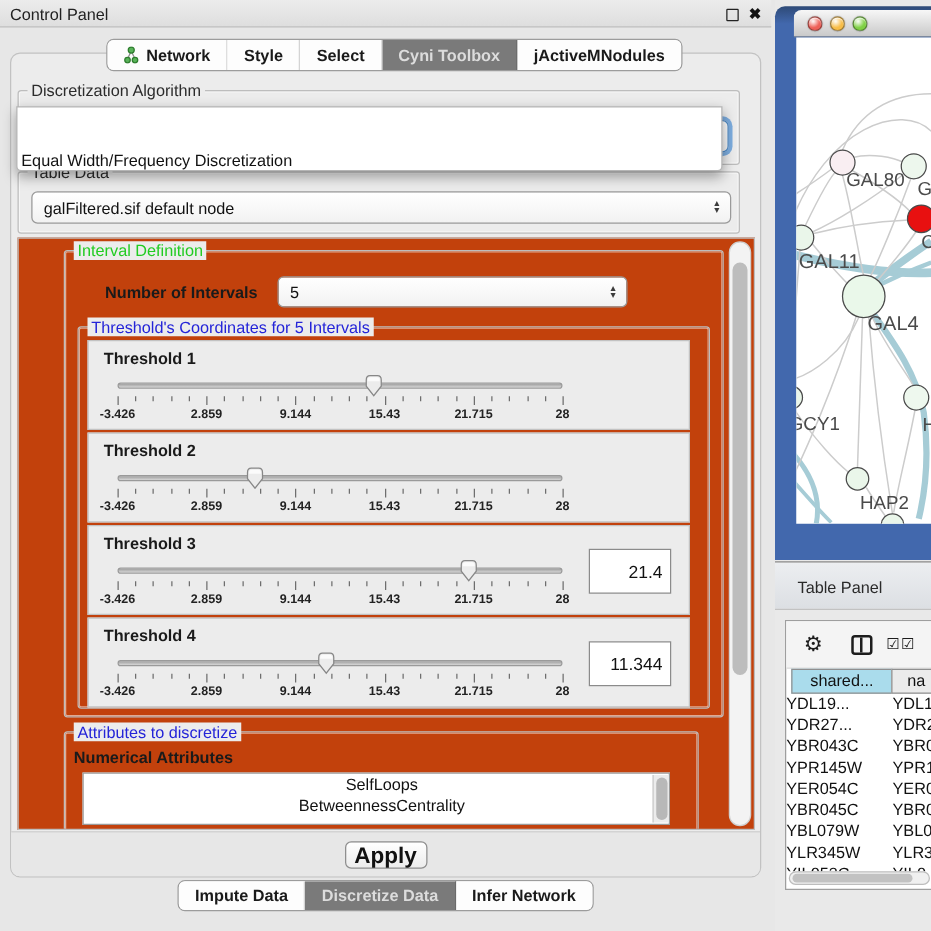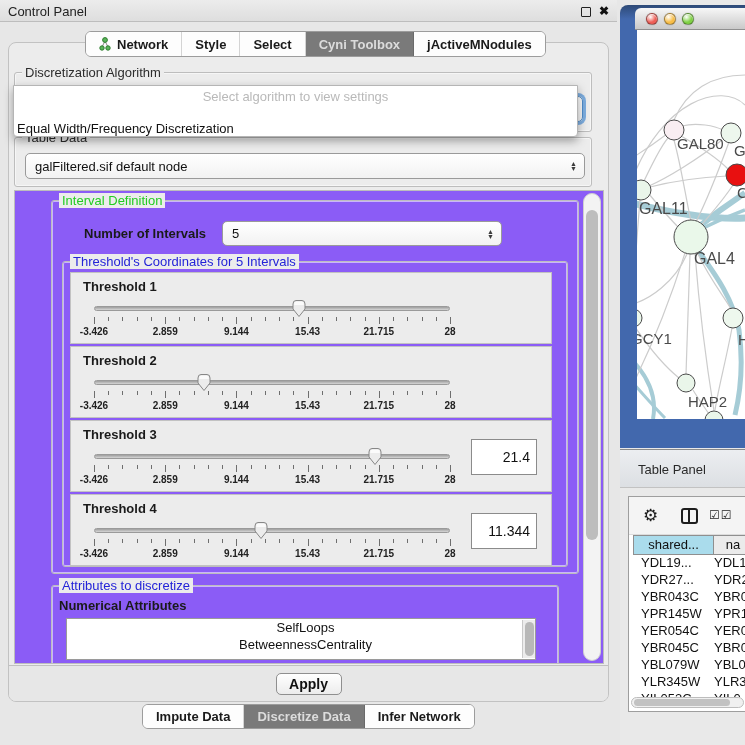--- a/index.html
+++ b/index.html
@@ -43,21 +43,21 @@
 
   
   .popup { position:absolute; left:13px; top:85px; width:565px; height:52px; background:#ffffff;
     border:1px solid #b5b5b5; border-radius:0 0 4px 4px; box-shadow:0 4px 10px rgba(0,0,0,.35); z-index:40; }
   .popup .ph { position:absolute; left:0; right:0; top:3px; text-align:center; color:#b9b9b9; font-size:13px; }
   .popup .opt { position:absolute; left:3px; right:3px; height:16px; font-size:13px; color:#111; line-height:16px; white-space:nowrap; }
   .popup .opt.b { font-weight:bold; }
 
   
   .scrollpanel { position:absolute; left:14px; top:190px; width:590px; height:474px;
-    border:1px solid #bdbdbd; background:#8b5cf6; overflow:hidden; }
+    border:1px solid #bdbdbd; background:#c2410c; overflow:hidden; }
   .vscroll { position:absolute; right:2px; top:2px; width:18px; height:468px; background:#f3f3f3;
     border:1px solid #cfcfcf; border-radius:9px; }
   .vscroll .thumb { position:absolute; left:2px; width:12px; background:#bdbdbd; border-radius:7px; }
 
   
   .tbox { position:relative; width:482px; height:72px; background:#ececec; border:1px solid #c2c2c2; margin-bottom:2px; }
   .tbox .tlabel { position:absolute; left:12px; top:6px; font-weight:bold; font-size:13px; color:#1a1a1a; }
   .track { position:absolute; left:23px; top:33px; width:356px; height:5px; border-radius:3px;
     background:linear-gradient(#9e9e9e,#d6d6d6); border:1px solid #9a9a9a; }
   .tick { position:absolute; width:1px; background:#6e6e6e; }
@@ -66,21 +66,21 @@
     border:1px solid #8b8b8b; font-size:14px; color:#111; text-align:right; line-height:34px; padding-right:6px; }
   .thumb-svg { position:absolute; top:26px; z-index:5; }
 
   
   .attr-list { position:absolute; background:#ffffff; border:1px solid #9a9a9a; overflow:hidden; }
   .attr-item { height:17px; line-height:17px; font-size:13px; padding-left:9px; color:#111; white-space:nowrap; }
   .attr-scroll { position:absolute; top:1px; bottom:1px; width:13px; background:#ececec; border-left:1px solid #c9c9c9; }
   .attr-scroll .thumb { position:absolute; left:2px; top:2px; width:9px; height:34px; background:#b8b8b8; border-radius:5px; }
   .apply-btn { position:absolute; left:50%; transform:translateX(-50%); top:7px; width:66px; height:22px;
     background:linear-gradient(#ffffff,#ececec); border:1px solid #8f8f8f; border-radius:5px;
-    font-size:14px; font-weight:bold; text-align:center; line-height:20px; color:#111; }
+    font-size:18px; font-weight:bold; text-align:center; line-height:20px; color:#111; }
 
   .bottom-tabbar { position:absolute; left:142px; top:704px; height:25px; display:flex;
     background:#fdfdfd; border:1px solid #9c9c9c; border-radius:6px; overflow:hidden; z-index:5; }
   .bottom-tabbar .tab { font-size:13px; }
 
   
   .right-region { position:absolute; left:620px; top:0; width:125px; height:745px; background:#e9e9e9; }
   .netwin { position:absolute; left:0; top:5px; width:125px; height:443px;
     background:linear-gradient(#2e4a77, #4268ad 14px); border-radius:8px 0 0 0; }
   .mac-titlebar { position:absolute; left:15px; top:3px; width:110px; height:22px;
@@ -97,21 +97,21 @@
   .tool-ic { position:absolute; color:#1d1d1d; }
   .gear { left:14px; top:8px; font-size:17px; }
   .colsplit { left:52px; top:11px; width:17px; height:16px; border:2px solid #1d1d1d; border-radius:3px; }
   .colsplit::after { content:""; position:absolute; left:5px; top:0; bottom:0; width:2px; background:#1d1d1d; }
   .checks { left:80px; top:11px; font-size:12px; letter-spacing:1px; }
 
   .tp-header { position:absolute; top:38px; height:20px; display:flex; }
   .tp-hcell { height:20px; border:1px solid #8f8f8f; font-size:13px; color:#111; text-align:center; line-height:18px; overflow:hidden; white-space:nowrap; }
   .tp-rows { position:absolute; left:0; top:58px; width:117px; height:142px; overflow:hidden; }
   .tp-row { height:17px; display:flex; font-size:13px; color:#111; }
-  .tp-c1 { width:81px; padding-left:12px; white-space:nowrap; overflow:hidden; }
+  .tp-c1 { width:81px; padding-left:0; white-space:nowrap; overflow:hidden; }
   .tp-c2 { width:36px; padding-left:4px; white-space:nowrap; overflow:hidden; }
   .tp-hscroll { position:absolute; left:2px; top:200px; width:113px; height:11px; background:#f0f0f0;
     border:1px solid #bdbdbd; border-radius:6px; }
   .tp-hscroll .thumb { position:absolute; left:2px; top:1px; width:96px; height:7px; background:#c2c2c2; border-radius:4px; }
 </style>
 </head>
 <body>
 
 <div class="left-region">
 
@@ -165,21 +165,20 @@
     <div class="combo" style="left:10px; top:15px; width:560px; height:26px;">
       <span>galFiltered.sif default node</span>
       <span class="arrows">
           <span>▲</span>
           <span>▼</span>
         </span>
     </div>
   </div>
 
   <div class="popup">
-    <div class="ph">Select algorithm to view settings</div>
     <div class="opt" style="top:35px;">Equal Width/Frequency Discretization</div>
   </div>
 
   <div class="scrollpanel">
 
     <div class="groupbox" style="left:36px; top:9px; width:528px; height:374px;">
       <span class="grouptitle gt-green">Interval Definition</span>
 
       <span style="position:absolute; left:32px; top:25px; font-weight:bold;">Number of Intervals</span>
       <div class="combo" style="left:170px; top:20px; width:280px; height:25px;">

